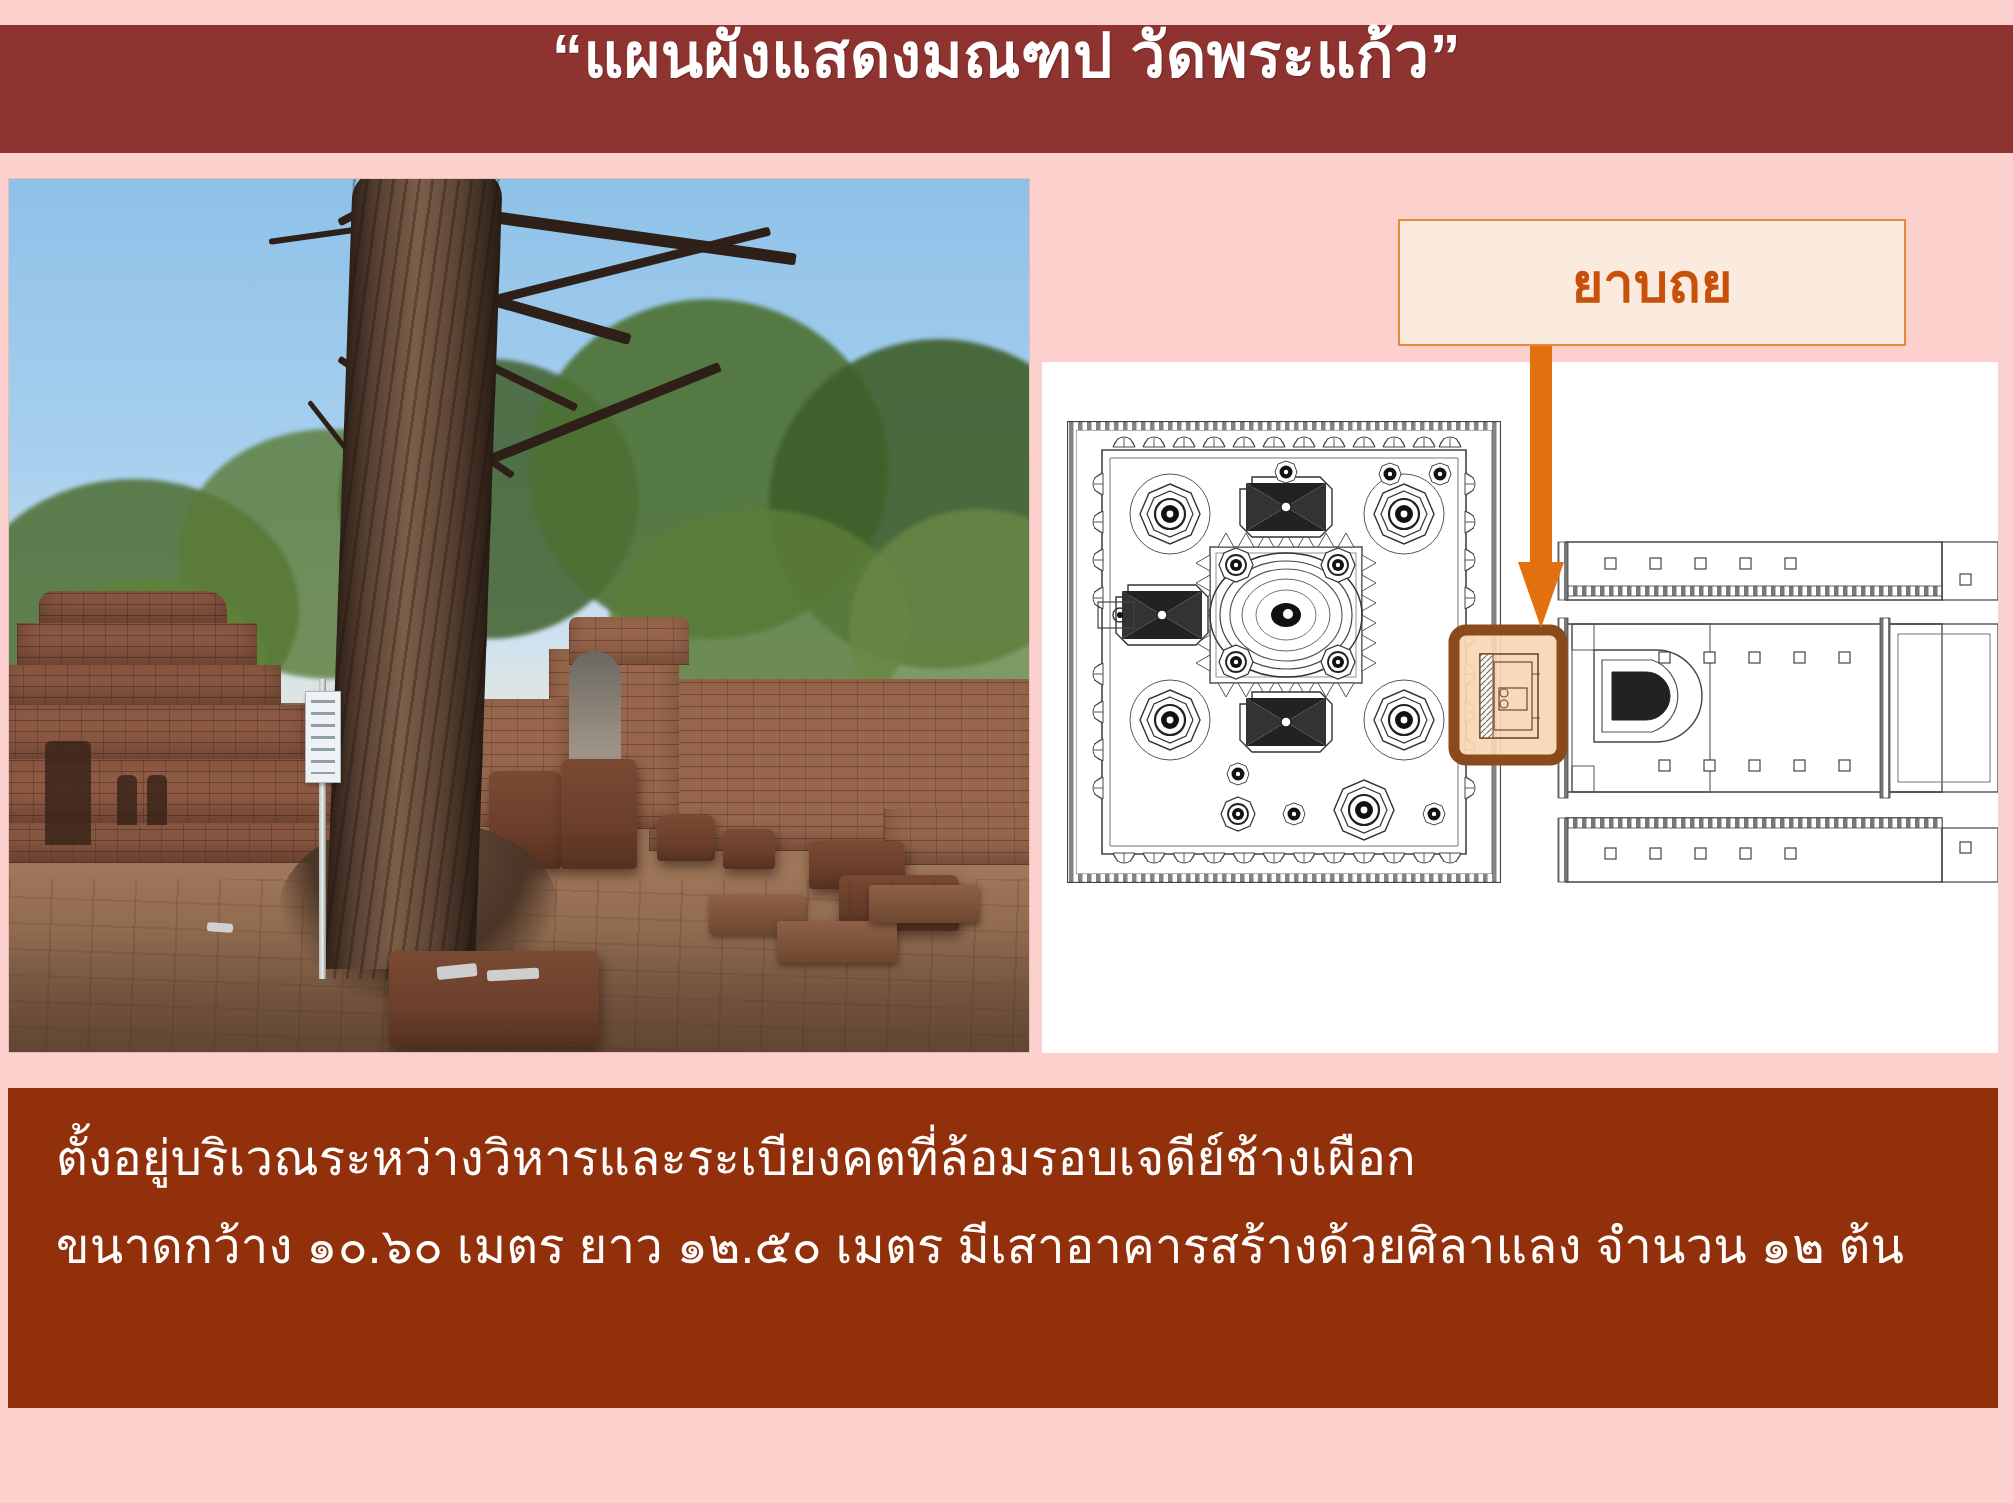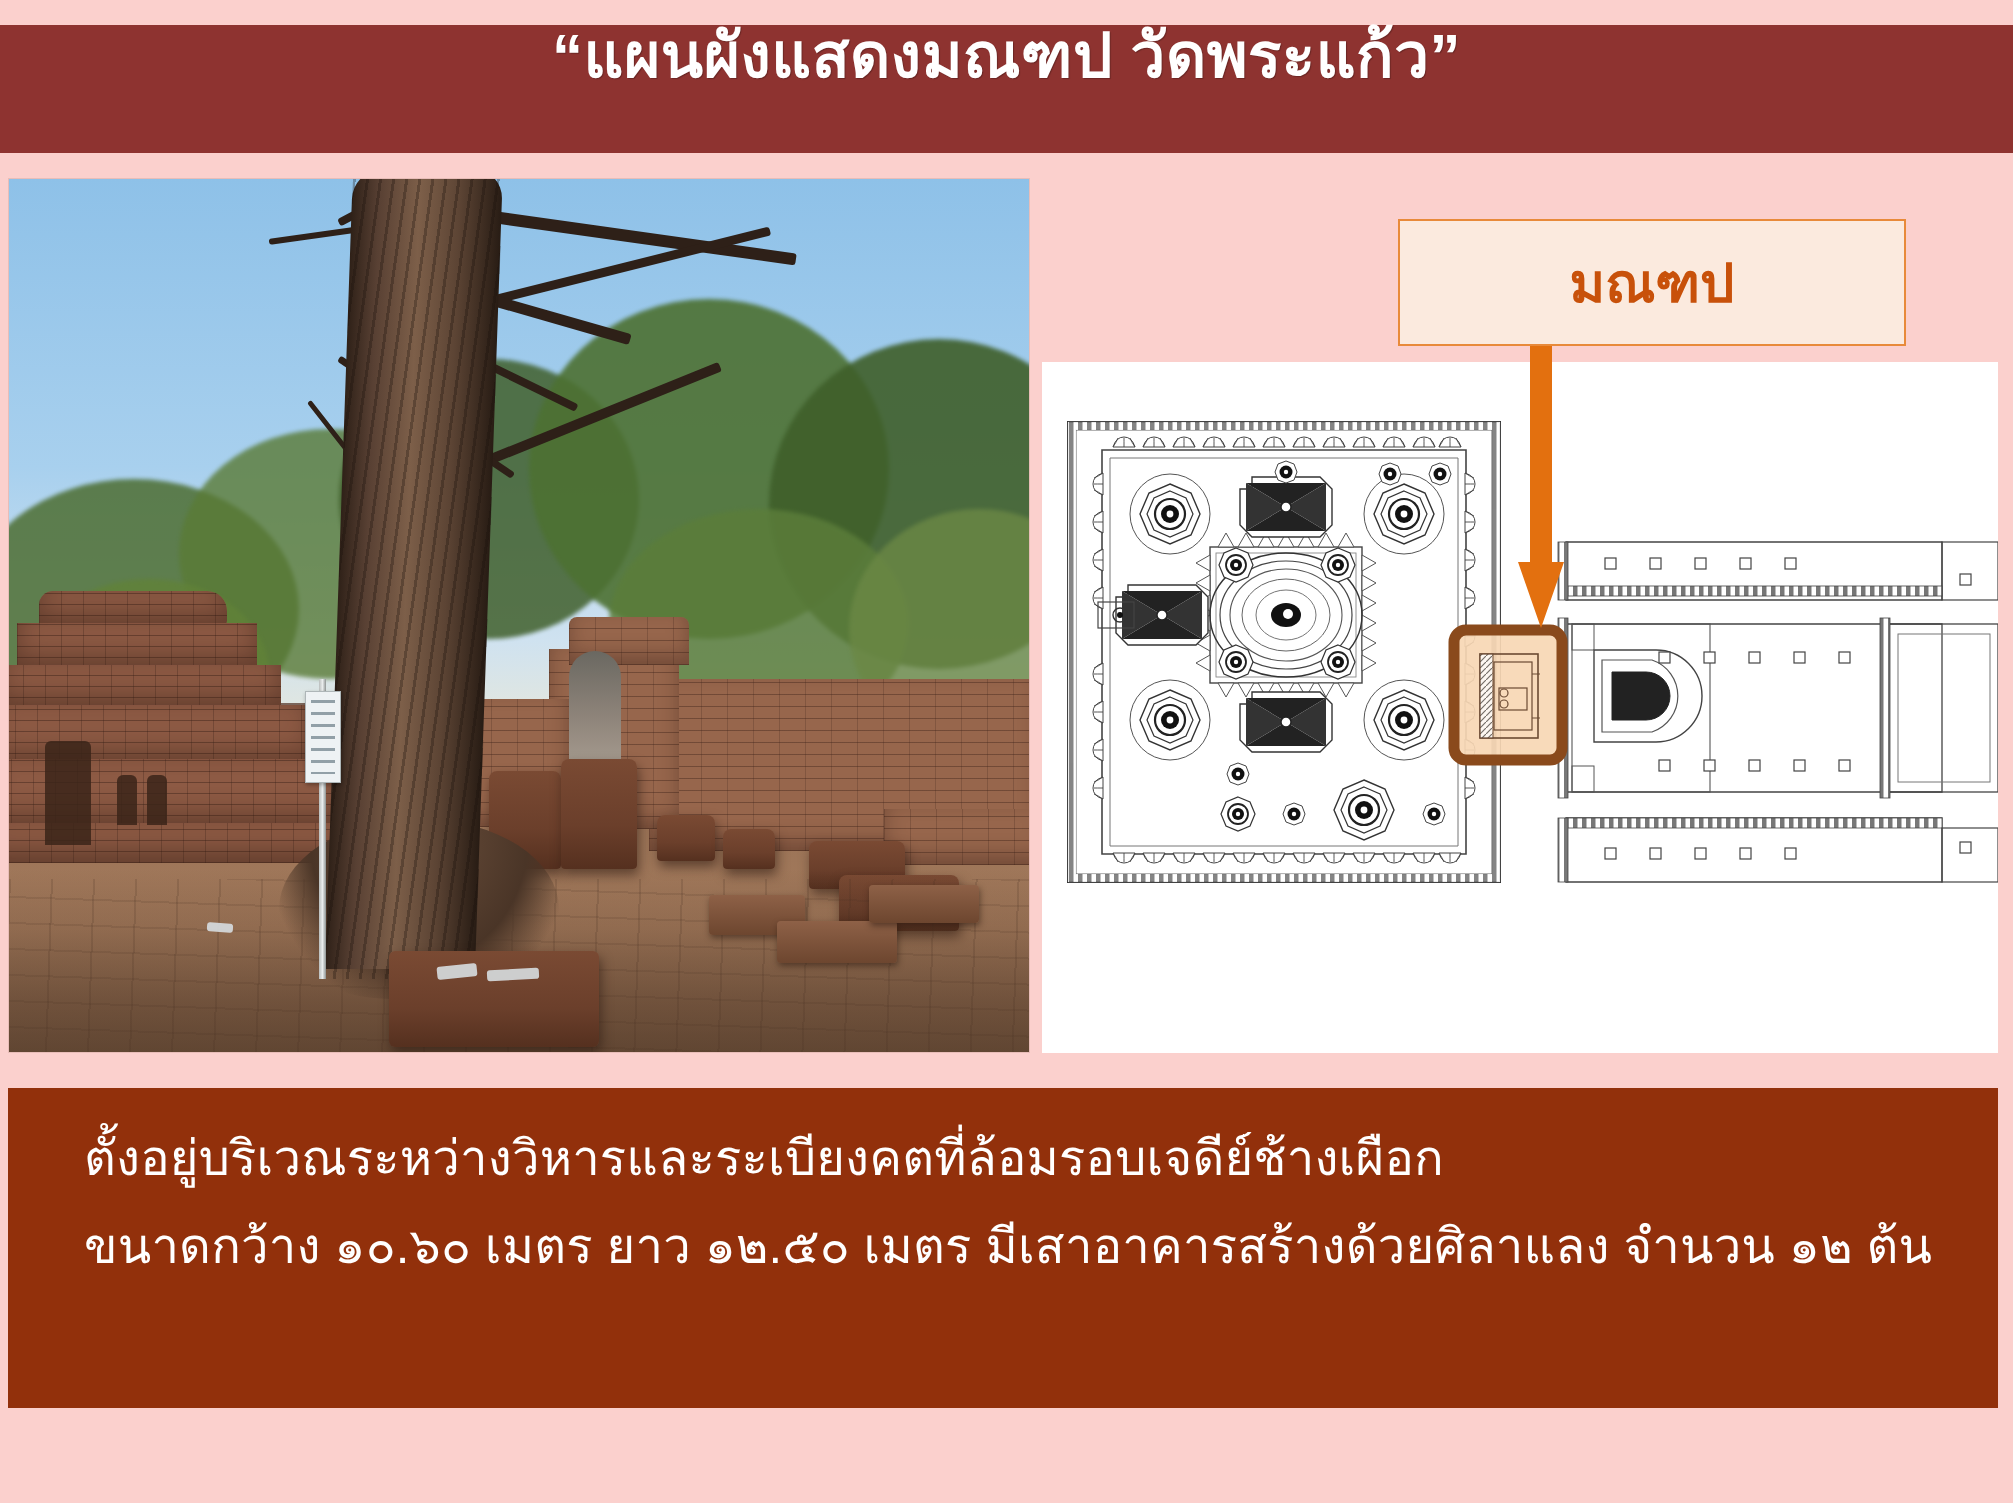--- a/index.html
+++ b/index.html
@@ -287,21 +287,21 @@
 
   
   #caption-box {
     position: absolute;
     left: 8px;
     top: 1088px;
     width: 1990px;
     height: 320px;
     background: #92300b;
     box-sizing: border-box;
-    padding: 26px 68px 0 76px;
+    padding: 26px 68px 0 48px;
   }
   .caption-line {
     color: #ffffff;
     font-size: 49px;
     line-height: 88px;
     white-space: nowrap;
     letter-spacing: 0.2px;
   }
 </style>
 </head>
@@ -613,19 +613,19 @@
       </g>
     </g>
   </svg>
 </div>
 
 <svg id="callout-arrow" viewBox="0 0 46 284" preserveAspectRatio="none">
   <polygon points="12,0 34,0 34,218 46,218 23,284 0,218 12,218" fill="#e3700f"></polygon>
 </svg>
 
 <div id="callout-box">
-  <div id="callout-label">มณฑป</div>
+  <div id="callout-label">ยาบถย</div>
 </div>
 
 <div id="caption-box">
   <div class="caption-line">ตั้งอยู่บริเวณระหว่างวิหารและระเบียงคตที่ล้อมรอบเจดีย์ช้างเผือก</div>
   <div class="caption-line">ขนาดกว้าง ๑๐.๖๐ เมตร ยาว ๑๒.๕๐ เมตร มีเสาอาคารสร้างด้วยศิลาแลง จำนวน ๑๒ ต้น</div>
 </div>
 
 </body></html>

